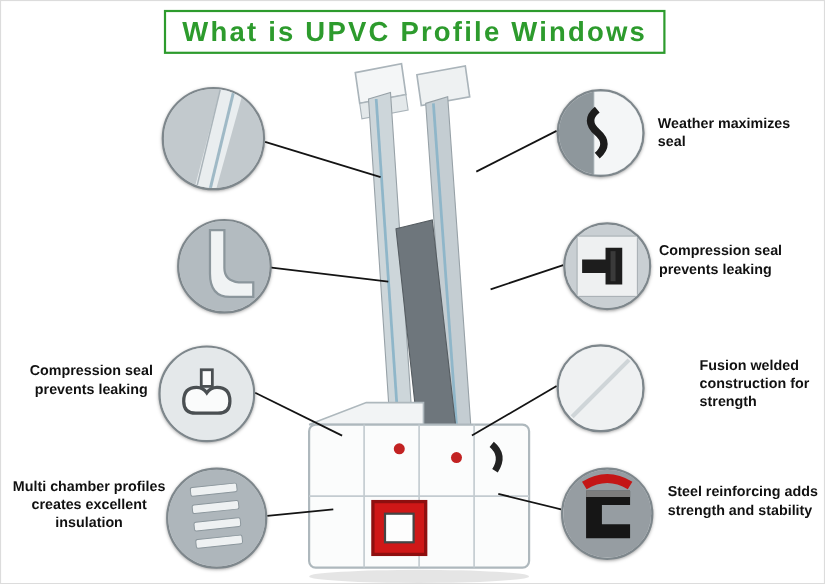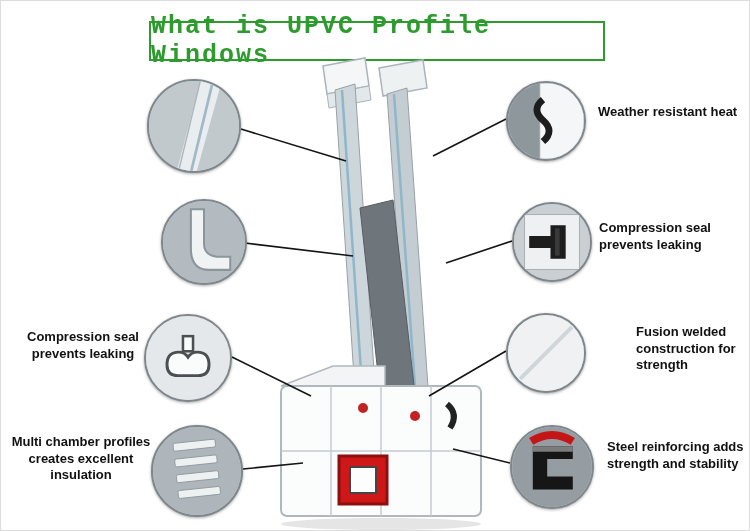--- a/index.html
+++ b/index.html
@@ -2,24 +2,24 @@
 <html><head>
 <meta charset="utf-8">
 <style>
   html,body{margin:0;padding:0;background:#ffffff;}
   .canvas{
     position:relative;width:750px;height:531px;background:#ffffff;
     border:1px solid #dcdcdc;box-sizing:border-box;overflow:hidden;
     font-family:"Liberation Sans",sans-serif;
   }
   .title-box{
-    position:absolute;left:148px;top:20px;width:456px;height:40px;
+    position:absolute;left:148px;top:8px;width:456px;height:40px;
     border:2px solid #2d9b2d;box-sizing:border-box;
     display:flex;align-items:center;justify-content:center;
-    color:#2d9b2d;font-family:Liberation Mono, monospace;
+    color:#2d9b2d;font-family:Liberation Sans, sans-serif;
     font-size:25px;letter-spacing:2px;font-weight:600;
   }
   .label{
     position:absolute;color:#111;font-size:13px;font-weight:700;line-height:1.28;
   }
   .label.left{text-align:center;}
   .label.right{text-align:left;}
   .circle{
     position:absolute;border-radius:50%;overflow:hidden;
     border:2px solid #7e878c;box-sizing:border-box;
@@ -78,21 +78,21 @@
       <line x1="505" y1="118" x2="432" y2="155"></line>
       <line x1="511" y1="240" x2="445" y2="262"></line>
       <line x1="505" y1="350" x2="428" y2="395"></line>
       <line x1="509" y1="462" x2="452" y2="448"></line>
     </g>
   </svg>
 
   <div class="label left" style="left:6px;top:328px;width:152px;">Compression seal prevents leaking</div>
   <div class="label left" style="left:4px;top:433px;width:152px;">Multi chamber profiles creates excellent insulation</div>
 
-  <div class="label right" style="left:597px;top:103px;width:142px;">Weather resistant heat</div>
+  <div class="label right" style="left:597px;top:103px;width:142px;">Weather maximizes seal</div>
   <div class="label right" style="left:598px;top:219px;width:146px;">Compression seal prevents leaking</div>
   <div class="label right" style="left:598px;top:323px;width:146px;margin-left:37px;">Fusion welded construction for strength</div>
   <div class="label right" style="left:606px;top:438px;width:146px;">Steel reinforcing adds strength and stability</div>
 
   <div class="circle" style="left:146px;top:78px;width:94px;height:94px;">
     <svg viewBox="0 0 100 100">
       <rect x="0" y="0" width="100" height="100" fill="#c2c9cd"></rect>
       <polygon points="30,104 58,-4 82,-4 52,104" fill="#e9edef"></polygon>
       <line x1="46" y1="104" x2="72" y2="-4" stroke="#9fb9c6" stroke-width="3"></line>
       <line x1="32" y1="104" x2="58" y2="-4" stroke="#aab4ba" stroke-width="1.5"></line>

